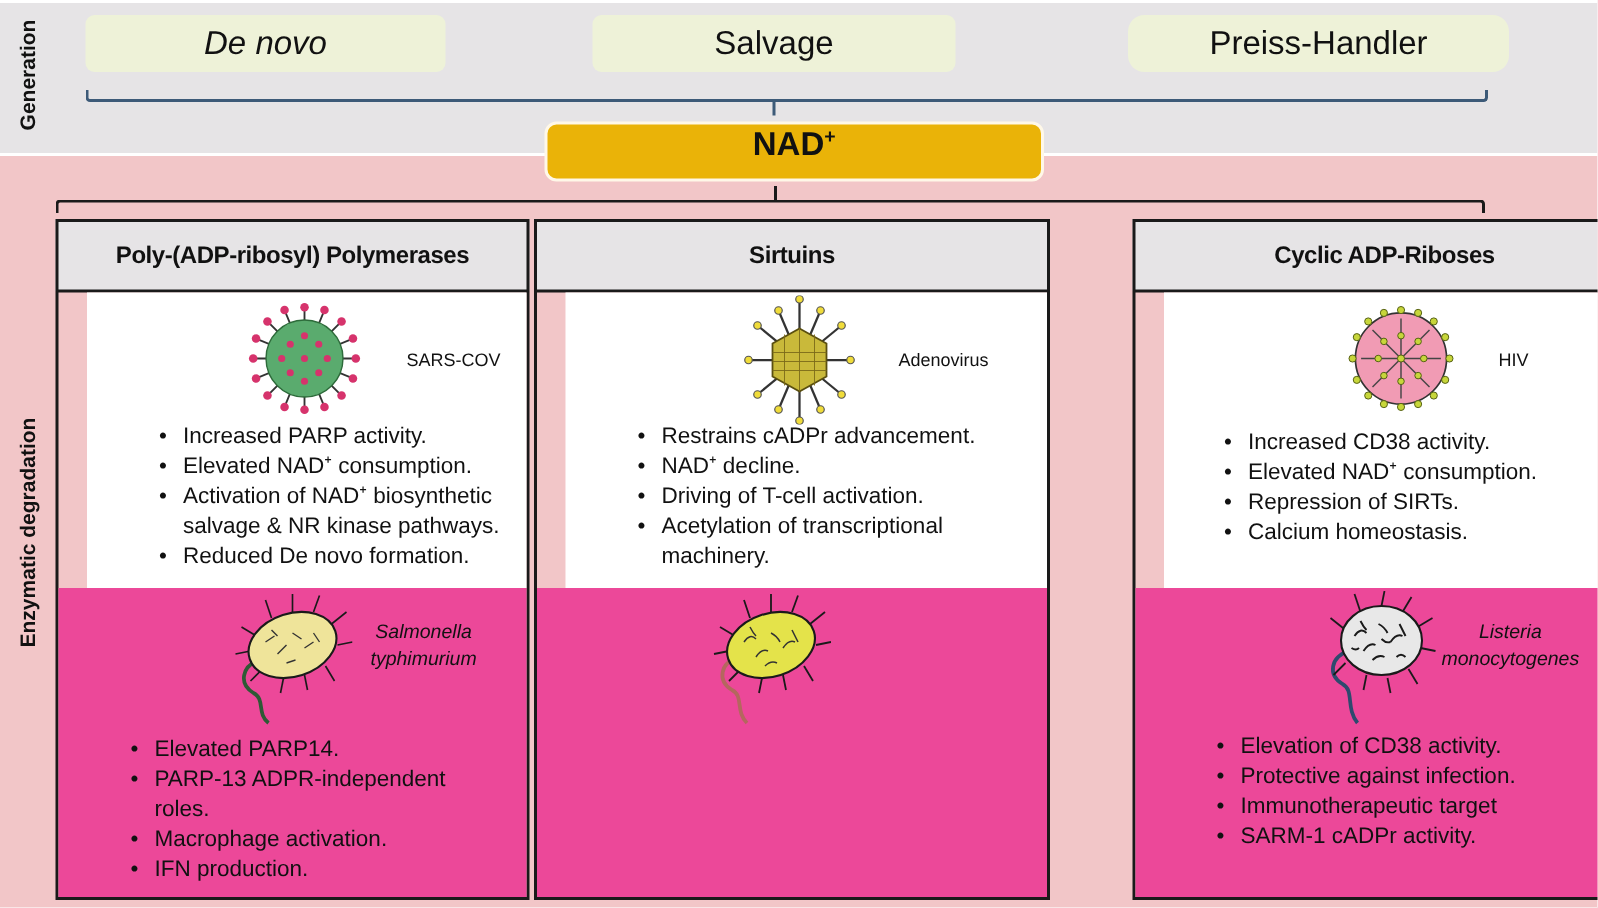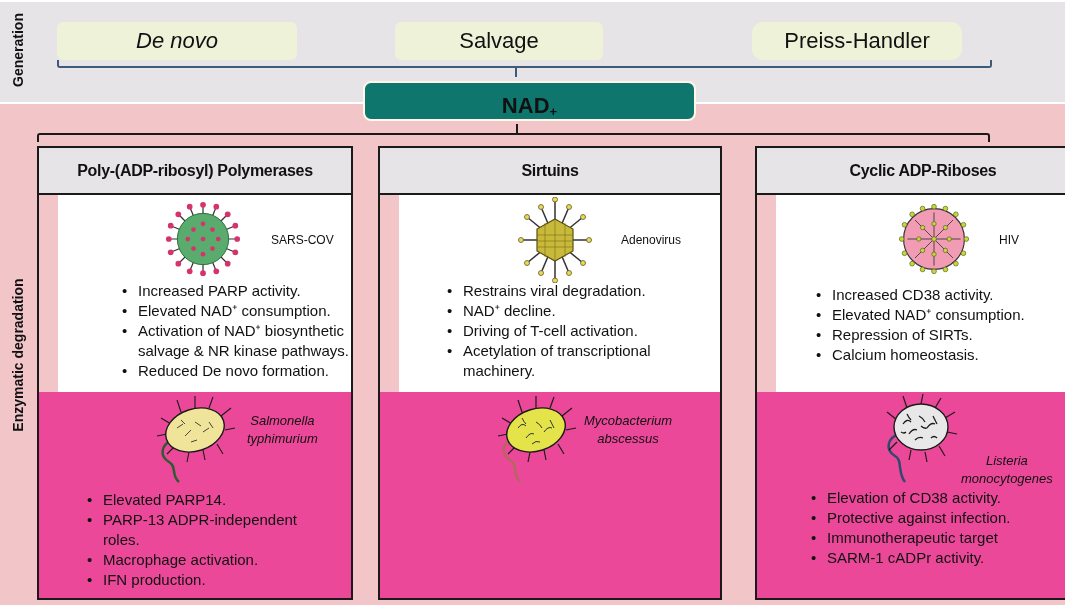--- a/index.html
+++ b/index.html
@@ -7,43 +7,43 @@
   body { font-family: "Liberation Sans", sans-serif; color: #111; position: relative; }
 
   .band-gen { position: absolute; left: 0; top: 2px; width: 1065px; height: 100px; background: #e6e4e6; }
   .band-enz { position: absolute; left: 0; top: 104px; width: 1065px; height: 501px; background: #f2c6c8; }
 
   .side-label { position: absolute; font-weight: bold; font-size: 14px; color: #111;
     transform: rotate(-90deg); transform-origin: center center; white-space: nowrap; text-align: center; }
   .side-gen { left: -30px; top: 40px; width: 100px; height: 20px; }
   .side-enz { left: -70px; top: 345px; width: 180px; height: 20px; }
 
-  .gen-pill { position: absolute; top: 22px; height: 38px; background: #eef2d8; border-radius: 6px;
+  .gen-pill { position: absolute; top: 10px; height: 38px; background: #eef2d8; border-radius: 6px;
     display: flex; align-items: center; justify-content: center; font-size: 22px; color: #111; }
   .gen-pill.italic { font-style: italic; }
   .pill-1 { left: 57px; width: 240px; }
-  .pill-2 { left: 395px; width: 208px; }
-  .pill-3 { left: 752px; width: 210px; border-radius: 11px; }
+  .pill-2 { left: 395px; width: 242px; }
+  .pill-3 { left: 752px; width: 254px; border-radius: 11px; }
 
   .brace { position: absolute; border-color: #3d5a78; border-style: solid; }
   .brace-gen { left: 57px; top: 60px; width: 935px; height: 8px; border-width: 0 2px 2px 2px; border-radius: 0 0 3px 3px; }
   .brace-gen-tick { position: absolute; left: 515px; top: 67px; width: 2px; height: 10px; background: #3d5a78; }
 
-  .nad-box { position: absolute; left: 363px; top: 81px; width: 333px; height: 40px; background: #0f766e;
-    border: 2px solid #fff8e8; border-radius: 8px; display: flex; align-items: flex-end; justify-content: center;
+  .nad-box { position: absolute; left: 363px; top: 81px; width: 333px; height: 40px; background: #eab308;
+    border: 2px solid #fff8e8; border-radius: 8px; display: flex; align-items: flex-start; justify-content: center;
     font-weight: bold; font-size: 22px; }
   .nad-box sup { font-size: 13px; font-weight: bold; }
 
   .brace-enz { position: absolute; left: 37px; top: 133px; width: 953px; height: 9px;
     border: solid #1a1a1a; border-width: 2px 2px 0 2px; border-radius: 3px 3px 0 0; }
   .brace-enz-tick { position: absolute; left: 516px; top: 124px; width: 2px; height: 10px; background: #1a1a1a; }
 
   .col { position: absolute; top: 146px; }
   .col-1 { left: 37px; width: 316px; }
-  .col-2 { left: 378px; width: 344px; }
+  .col-2 { left: 356px; width: 344px; }
   .col-3 { left: 716px; width: 375px; padding-left: 39px; }
 
   .col-head { height: 48px; background: #e6e4e6; border: 2px solid #1a1a1a; border-bottom: 1px solid #1a1a1a;
     display: flex; align-items: center; justify-content: center; font-weight: bold; font-size: 16px;
     letter-spacing: -0.3px; }
   .col-body { border: 2px solid #1a1a1a; border-top: 1px solid #1a1a1a; }
   .panel-virus { height: 197px; background: #ffffff; position: relative; margin-left: 19px; }
   .panel-bact { height: 206px; background: #ec4899; position: relative; }
 
   .organism { position: absolute; top: 6px; width: 76px; height: 76px; }
@@ -124,21 +124,21 @@
             <circle cx="40" cy="40" r="2.5"></circle>
           <circle cx="30" cy="50" r="2.5"></circle>
             <circle cx="50" cy="50" r="2.5"></circle>
             <circle cx="40" cy="24" r="2.5"></circle>
           <circle cx="40" cy="56" r="2.5"></circle>
             <circle cx="24" cy="40" r="2.5"></circle>
             <circle cx="56" cy="40" r="2.5"></circle>
         </g>
       </svg>
       <div class="org-label" style="left:213px; top:36px;">SARS-COV</div>
-      <ul class="bullets" style="left:60px; top:86px; width:250px;">
+      <ul class="bullets" style="left:44px; top:86px; width:250px;">
         <li>Increased PARP activity.</li>
         <li>Elevated NAD⁺ consumption.</li>
         <li>Activation of NAD⁺ biosynthetic salvage &amp; NR kinase pathways.</li>
         <li>Reduced De novo formation.</li>
       </ul>
     </div>
     <div class="panel-bact">
       <svg class="organism" style="left:112px; top:2px; width:84px; height:90px;" viewBox="0 0 84 90">
         <path d="M22 46 C10 50, 8 62, 18 68 C26 72, 20 82, 28 88" fill="none" stroke="#2e5a35" stroke-width="2.5"></path>
         <g stroke="#1a1a1a" stroke-width="1.1">
@@ -217,21 +217,21 @@
             <circle cx="68" cy="20" r="2.5"></circle>
             <circle cx="12" cy="66" r="2.5"></circle>
           <circle cx="26" cy="10" r="2.5"></circle>
             <circle cx="54" cy="76" r="2.5"></circle>
             <circle cx="54" cy="10" r="2.5"></circle>
             <circle cx="26" cy="76" r="2.5"></circle>
         </g>
       </svg>
       <div class="org-label" style="left:222px; top:36px;">Adenovirus</div>
       <ul class="bullets" style="left:44px; top:86px; width:262px;">
-        <li>Restrains viral degradation.</li>
+        <li>Restrains cADPr advancement.</li>
         <li>NAD⁺ decline.</li>
         <li>Driving of T-cell activation.</li>
         <li>Acetylation of transcriptional machinery.</li>
       </ul>
     </div>
     <div class="panel-bact">
       <svg class="organism" style="left:112px; top:2px; width:84px; height:90px;" viewBox="0 0 84 90">
         <path d="M22 44 C10 48, 8 60, 18 66 C26 70, 20 80, 28 88" fill="none" stroke="#b4675e" stroke-width="2.5"></path>
         <g stroke="#1a1a1a" stroke-width="1.2">
           <line x1="20" y1="30" x2="10" y2="24"></line>
@@ -250,24 +250,20 @@
         <g stroke="#333" stroke-width="1" fill="none">
           <path d="M26 34 q4 -6 8 -2"></path>
             <path d="M34 44 q4 -6 8 -4"></path>
             <path d="M44 28 q4 2 6 6"></path>
             <path d="M52 38 q4 -6 8 -4"></path>
           <path d="M40 50 q4 -4 8 -2"></path>
             <path d="M58 26 q2 4 4 8"></path>
             <path d="M30 24 q2 4 4 6"></path>
         </g>
       </svg>
-      <div class="org-label italic" style="left:204px; top:20px;">
-        <div>Mycobacterium</div>
-        <div>abscessus</div>
-      </div>
     </div>
   </div>
 </div>
 
 <div class="col col-3">
   <div class="col-head">Cyclic ADP-Riboses</div>
   <div class="col-body">
     <div class="panel-virus">
       <svg class="organism" style="left:120px;" viewBox="0 0 80 80">
         <circle cx="40" cy="40" r="32" fill="#f19bb4" stroke="#333" stroke-width="1.2"></circle>
@@ -335,21 +331,21 @@
             <path d="M44 22 q4 2 6 6"></path>
             <path d="M52 34 q4 -6 8 -4"></path>
           <path d="M40 46 q4 -4 8 -2"></path>
             <path d="M58 22 q2 4 4 8"></path>
             <path d="M32 20 q2 4 4 6"></path>
             <path d="M46 32 q3 3 6 2"></path>
           <path d="M56 44 q3 -3 6 0"></path>
             <path d="M26 38 q3 2 5 0"></path>
         </g>
       </svg>
-      <div class="org-label italic" style="left:204px; top:20px;margin-top:40px;">
+      <div class="org-label italic" style="left:204px; top:20px;">
         <div>Listeria</div>
         <div>monocytogenes</div>
       </div>
       <ul class="bullets" style="left:50px; top:96px; width:260px;">
         <li>Elevation of CD38 activity.</li>
         <li>Protective against infection.</li>
         <li>Immunotherapeutic target</li>
         <li>SARM-1 cADPr activity.</li>
       </ul>
     </div>

